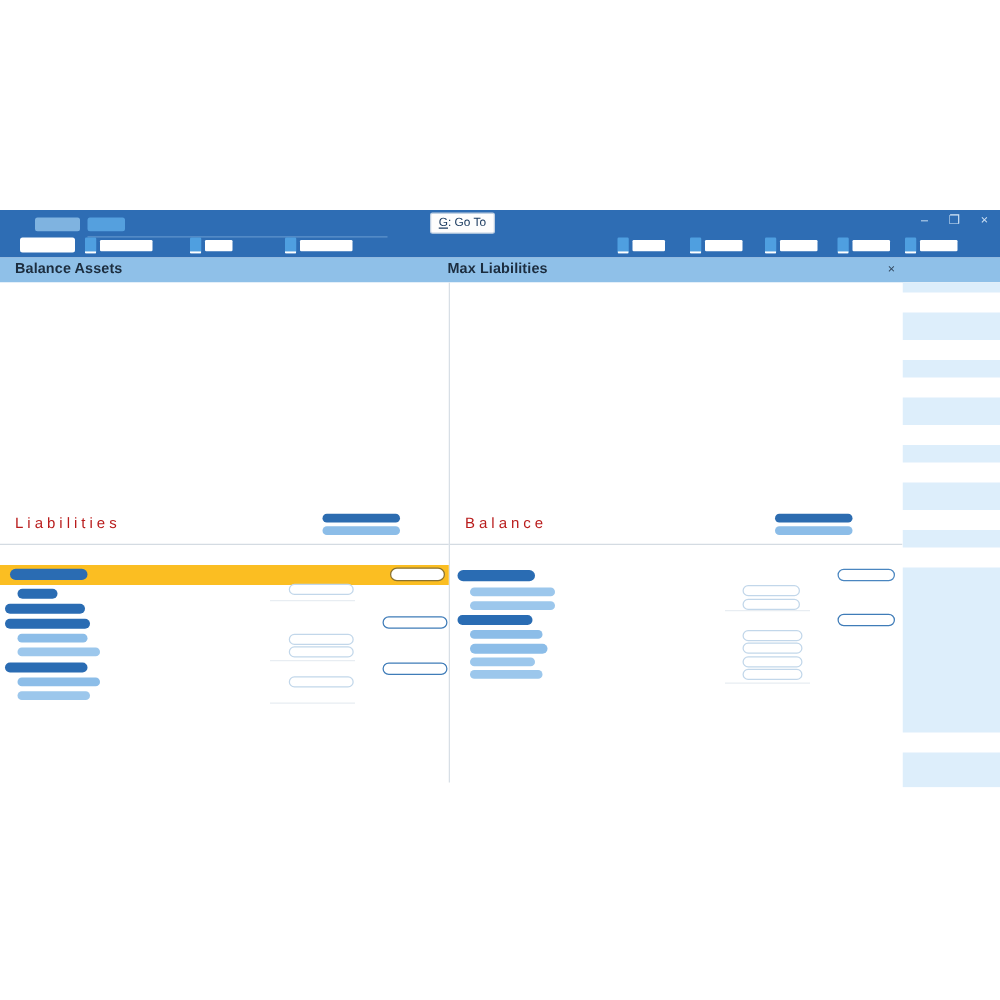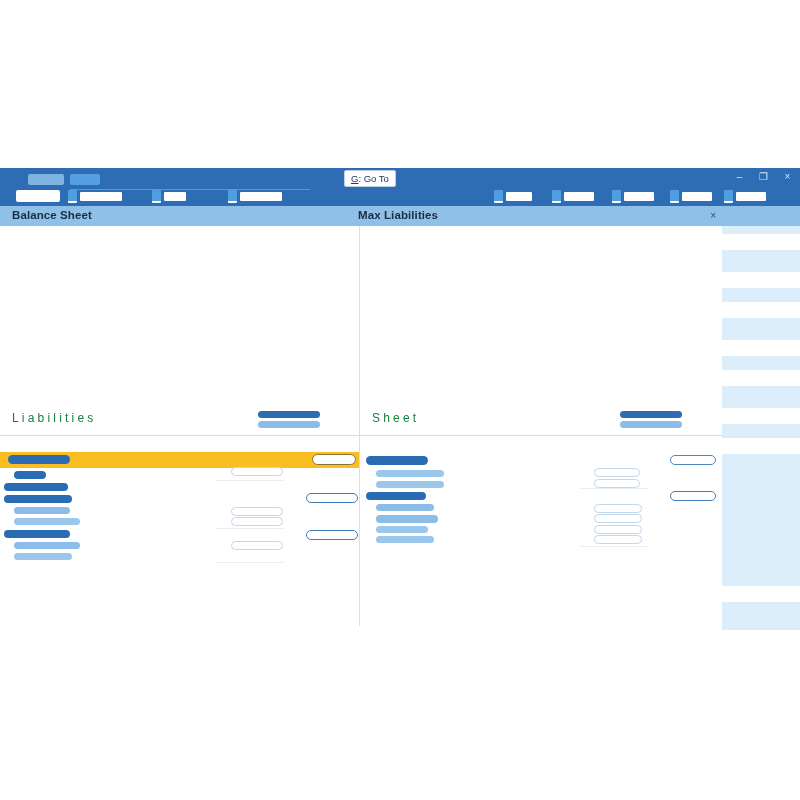--- a/index.html
+++ b/index.html
@@ -74,21 +74,21 @@
   .sheet{
     position:absolute;left:0;top:58px;width:722px;height:404px;background:#ffffff;
   }
   .col-divider{
     position:absolute;left:359px;top:0;width:1px;height:400px;background:#d8dfe6;
   }
 
   
   .sec-head{position:absolute;height:34px;}
   .sec-title{
-    position:absolute;left:12px;top:9px;font-size:12px;color:#15803d;
+    position:absolute;left:12px;top:9px;font-size:12px;color:#b91c1c;
     letter-spacing:3.2px;
   }
   .sec-rule{position:absolute;left:0;bottom:0;height:1px;background:#d4dbe2;}
   .sec-val{position:absolute;border-radius:6px;height:7px;}
   .bar{position:absolute;border-radius:6px;}
   .pill{
     position:absolute;border-radius:6px;background:#ffffff;box-sizing:border-box;
   }
   .hl-row{
     position:absolute;left:0;height:16px;background:#fbbe22;
@@ -152,21 +152,21 @@
     <div class="win-controls">
       <div class="win-btn">–</div>
       <div class="win-btn">❐</div>
       <div class="win-btn">×</div>
     </div>
 
     <div class="goto-btn"><u>G</u><span>: Go To</span></div>
   </div>
 
   <div class="doc-header">
-    <div class="doc-title" style="left:12px">Balance Sheet</div>
+    <div class="doc-title" style="left:12px">Balance Assets</div>
     <div class="doc-title" style="left:358px">Max Liabilities</div>
     <div class="doc-close">×</div>
   </div>
 
   <div class="sheet">
     <div class="col-divider"></div>
     <div id="columns-host"></div>
   <div class="sec-head" style="left: 0px; top: 176px; width: 359px;">
         <div class="sec-title">Liabilities</div>
         <div class="sec-rule" style="width: 359px;"></div>
@@ -187,21 +187,21 @@
       <div class="bar" style="left: 14px; top: 292px; width: 66px; height: 7px; background: rgb(156, 199, 236);"></div>
       <div class="pill" style="left: 231px; top: 291px; width: 52px; height: 9px; border: 1px solid rgb(194, 215, 234); background: rgb(255, 255, 255);"></div>
       <div class="thin-rule" style="left: 216px; top: 302px; width: 68px;"></div>
       <div class="bar" style="left: 4px; top: 304px; width: 66px; height: 8px; background: rgb(42, 108, 179);"></div>
       <div class="pill" style="left: 306px; top: 304px; width: 52px; height: 10px; border: 1px solid rgb(63, 124, 184); background: rgb(255, 255, 255);"></div>
       <div class="bar" style="left: 14px; top: 316px; width: 66px; height: 7px; background: rgb(140, 189, 232);"></div>
       <div class="pill" style="left: 231px; top: 315px; width: 52px; height: 9px; border: 1px solid rgb(194, 215, 234); background: rgb(255, 255, 255);"></div>
       <div class="bar" style="left: 14px; top: 327px; width: 58px; height: 7px; background: rgb(156, 199, 236);"></div>
       <div class="thin-rule" style="left: 216px; top: 336px; width: 68px;"></div>
       <div class="sec-head" style="left: 360px; top: 176px; width: 362px;">
-        <div class="sec-title">Sheet</div>
+        <div class="sec-title">Balance</div>
         <div class="sec-rule" style="width: 362px;"></div>
       </div>
       <div class="sec-val" style="left: 620px; top: 185px; width: 62px; height: 7px; background: rgb(44, 108, 176);"></div>
       <div class="sec-val" style="left: 620px; top: 195px; width: 62px; height: 7px; background: rgb(140, 189, 232);"></div>
       <div class="bar" style="left: 366px; top: 230px; width: 62px; height: 9px; background: rgb(42, 108, 179);"></div>
       <div class="pill" style="left: 670px; top: 229px; width: 46px; height: 10px; border: 1px solid rgb(74, 134, 192); background: rgb(255, 255, 255);"></div>
       <div class="bar" style="left: 376px; top: 244px; width: 68px; height: 7px; background: rgb(156, 199, 236);"></div>
       <div class="pill" style="left: 594px; top: 242px; width: 46px; height: 9px; border: 1px solid rgb(194, 215, 234); background: rgb(255, 255, 255);"></div>
       <div class="bar" style="left: 376px; top: 255px; width: 68px; height: 7px; background: rgb(156, 199, 236);"></div>
       <div class="pill" style="left: 594px; top: 253px; width: 46px; height: 9px; border: 1px solid rgb(194, 215, 234); background: rgb(255, 255, 255);"></div>

